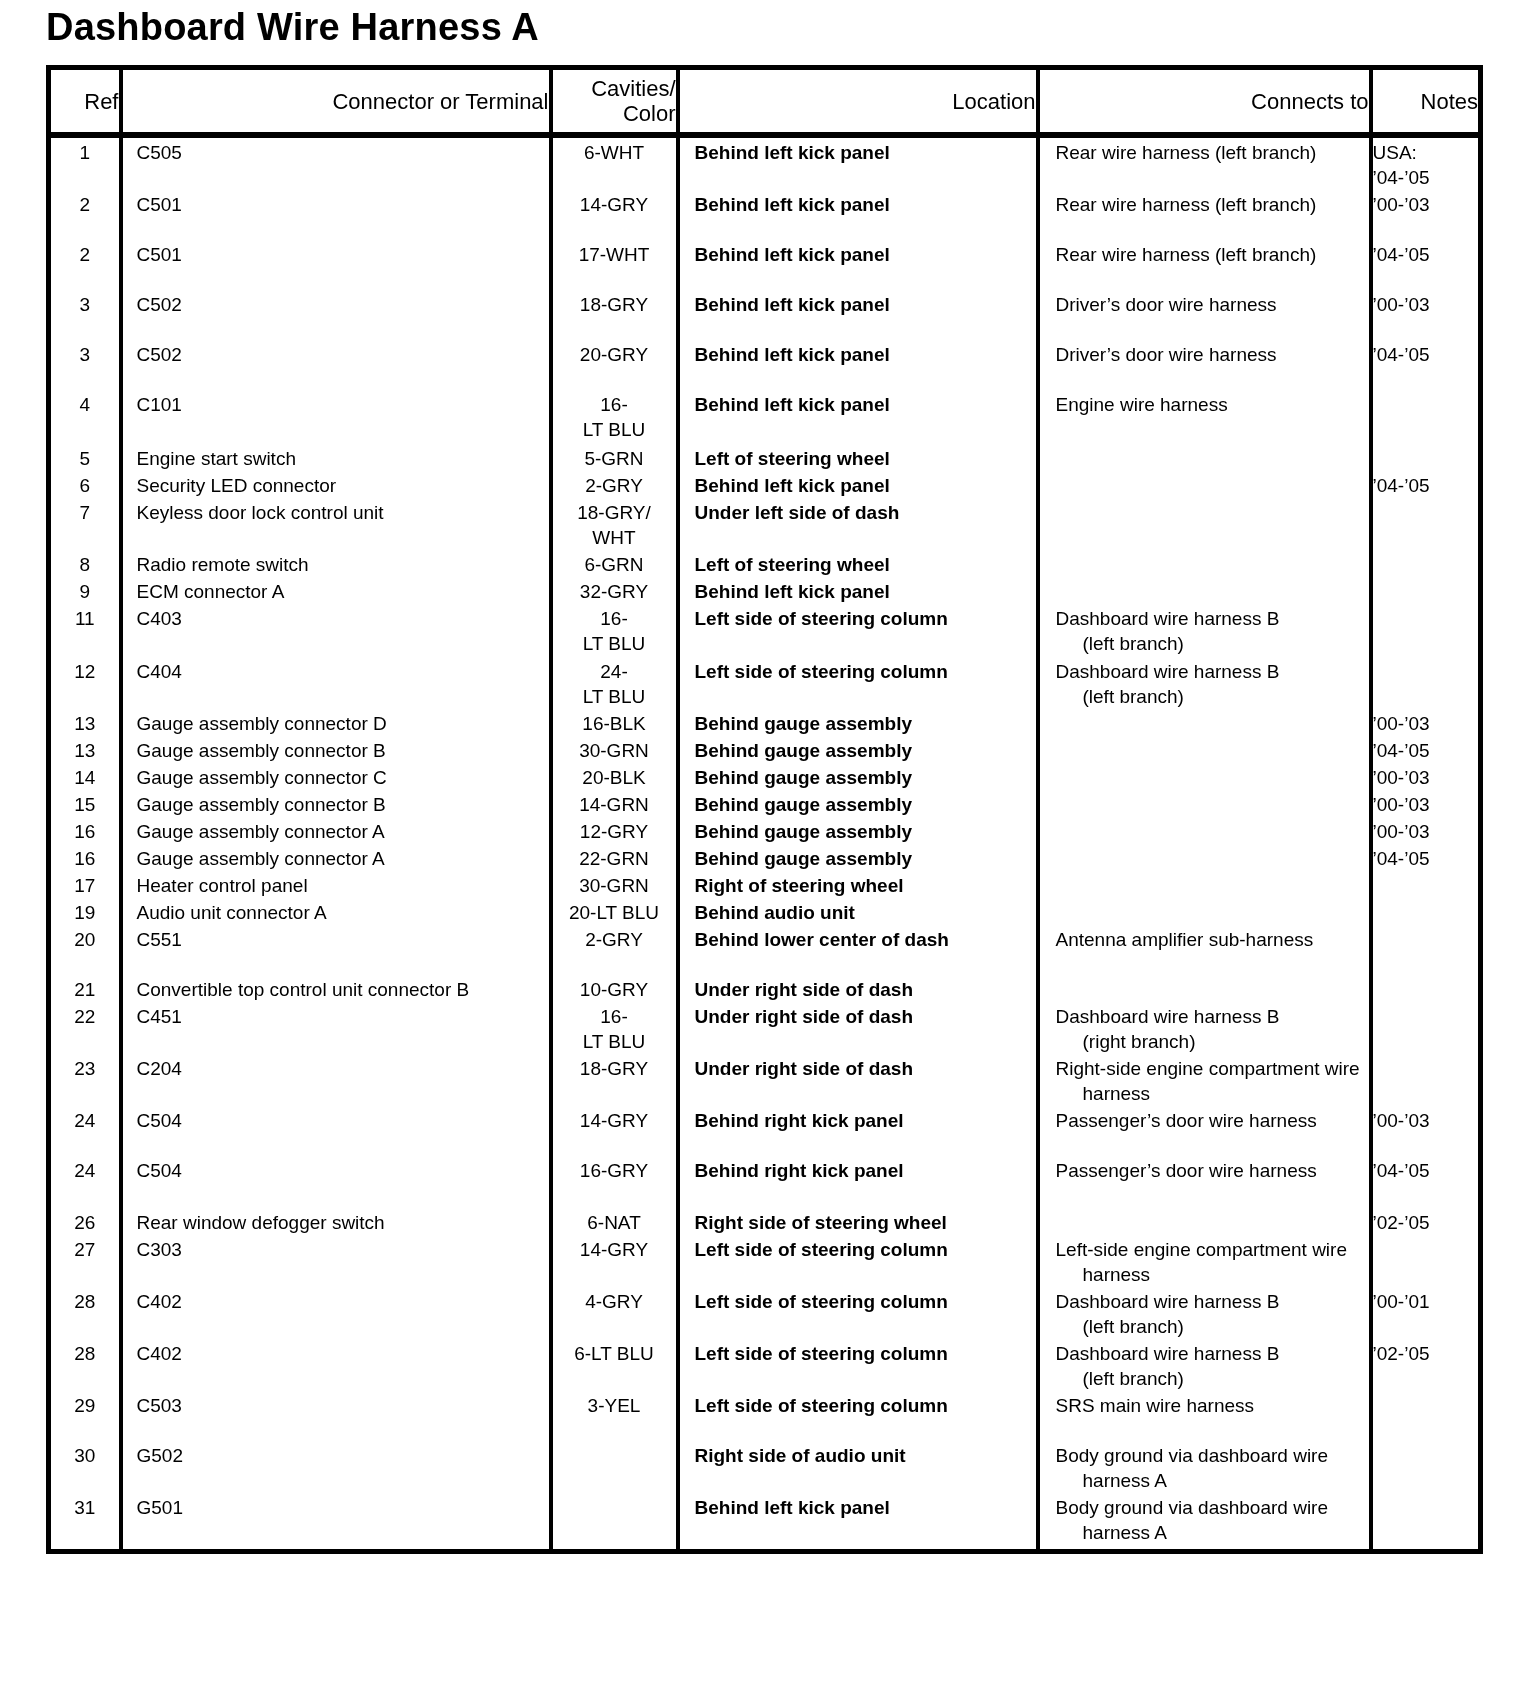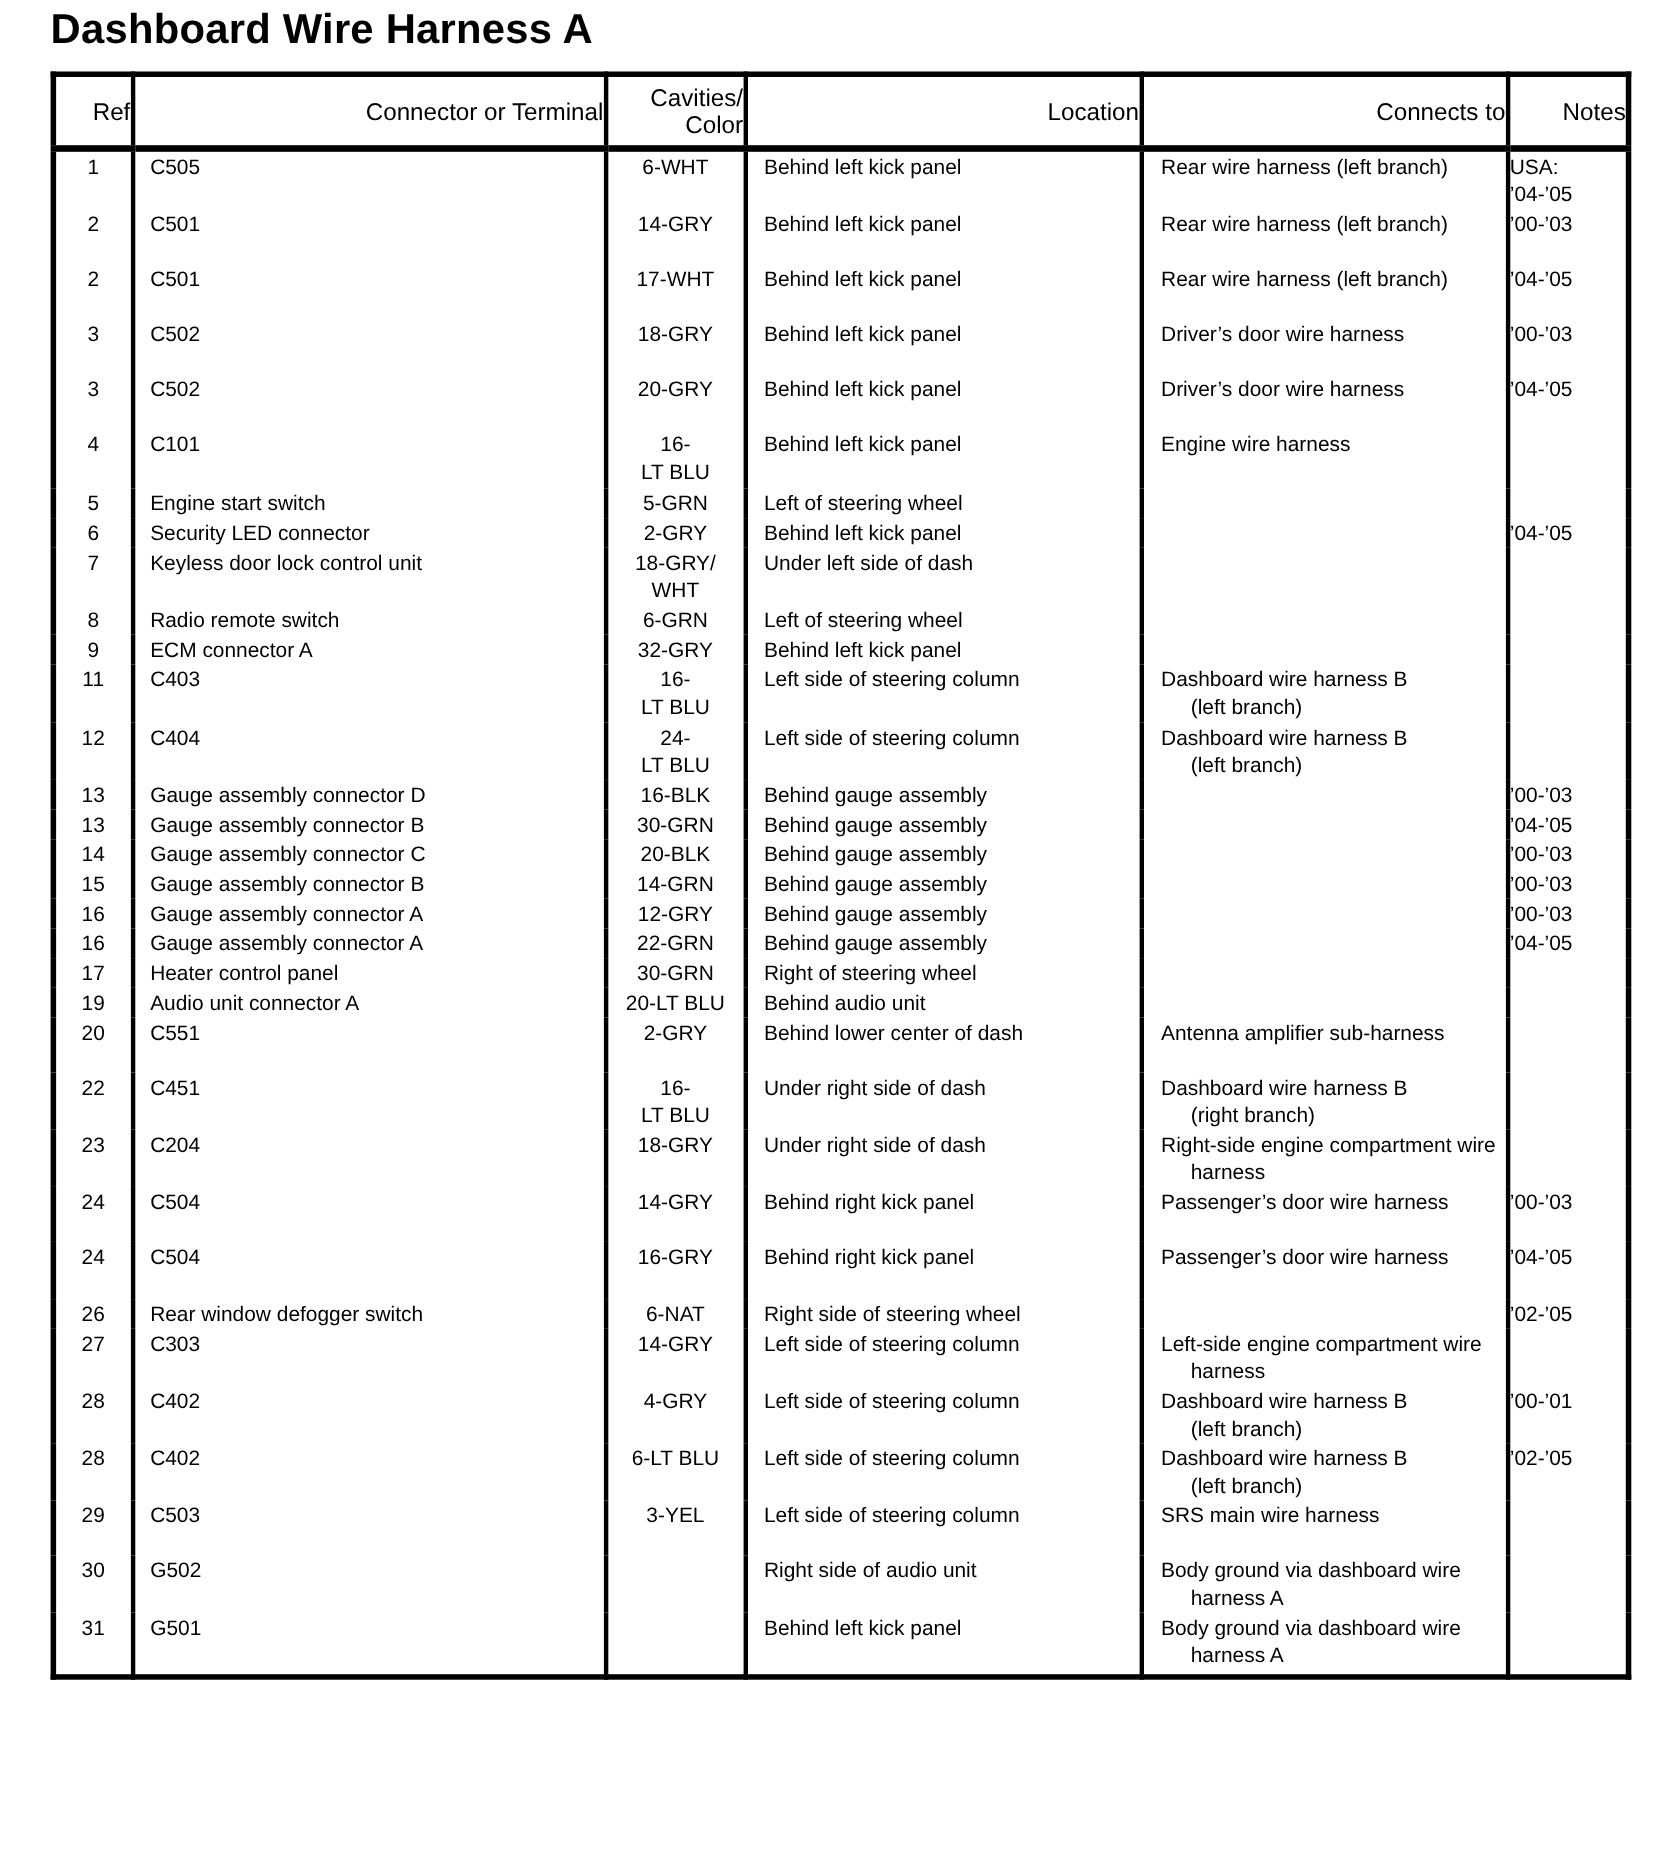--- a/index.html
+++ b/index.html
@@ -50,21 +50,21 @@
     border-bottom: 0;
     font-size: 19px;
     line-height: 25px;
     vertical-align: top;
     padding: 2px 0 0 0;
     overflow: hidden;
   }
   td.c-ref       { text-align: center; }
   td.c-connector { padding-left: 14px; }
   td.c-cavities  { text-align: center; }
-  td.c-location  { padding-left: 15px; }
+  td.c-location  { padding-left: 15px; font-weight: bold; }
   td.c-connects  { padding-left: 16px; }
   td.c-notes     { text-align: left; }
   td .indent     { padding-left: 27px; }
 </style>
 </head>
 <body>
 
 <div class="page">
   <h1 class="title">Dashboard Wire Harness A</h1>
 
@@ -351,20 +351,30 @@
           <td class="c-connector">C551</td>
           <td class="c-cavities">
             <div>2-GRY</div>
           </td>
           <td class="c-location">Behind lower center of dash</td>
           <td class="c-connects">
             <div>Antenna amplifier sub-harness</div>
           </td>
           <td class="c-notes"></td>
         </tr>
+        <tr style="height: 26px;">
+          <td class="c-ref">21</td>
+          <td class="c-connector">Convertible top control unit connector B</td>
+          <td class="c-cavities">
+            <div>10-GRY</div>
+          </td>
+          <td class="c-location">Under right side of dash</td>
+          <td class="c-connects"></td>
+          <td class="c-notes"></td>
+        </tr>
         <tr style="height: 49px;">
           <td class="c-ref">22</td>
           <td class="c-connector">C451</td>
           <td class="c-cavities">
             <div>16-</div>
             <div>LT BLU</div>
           </td>
           <td class="c-location">Under right side of dash</td>
           <td class="c-connects">
             <div>Dashboard wire harness B</div>

